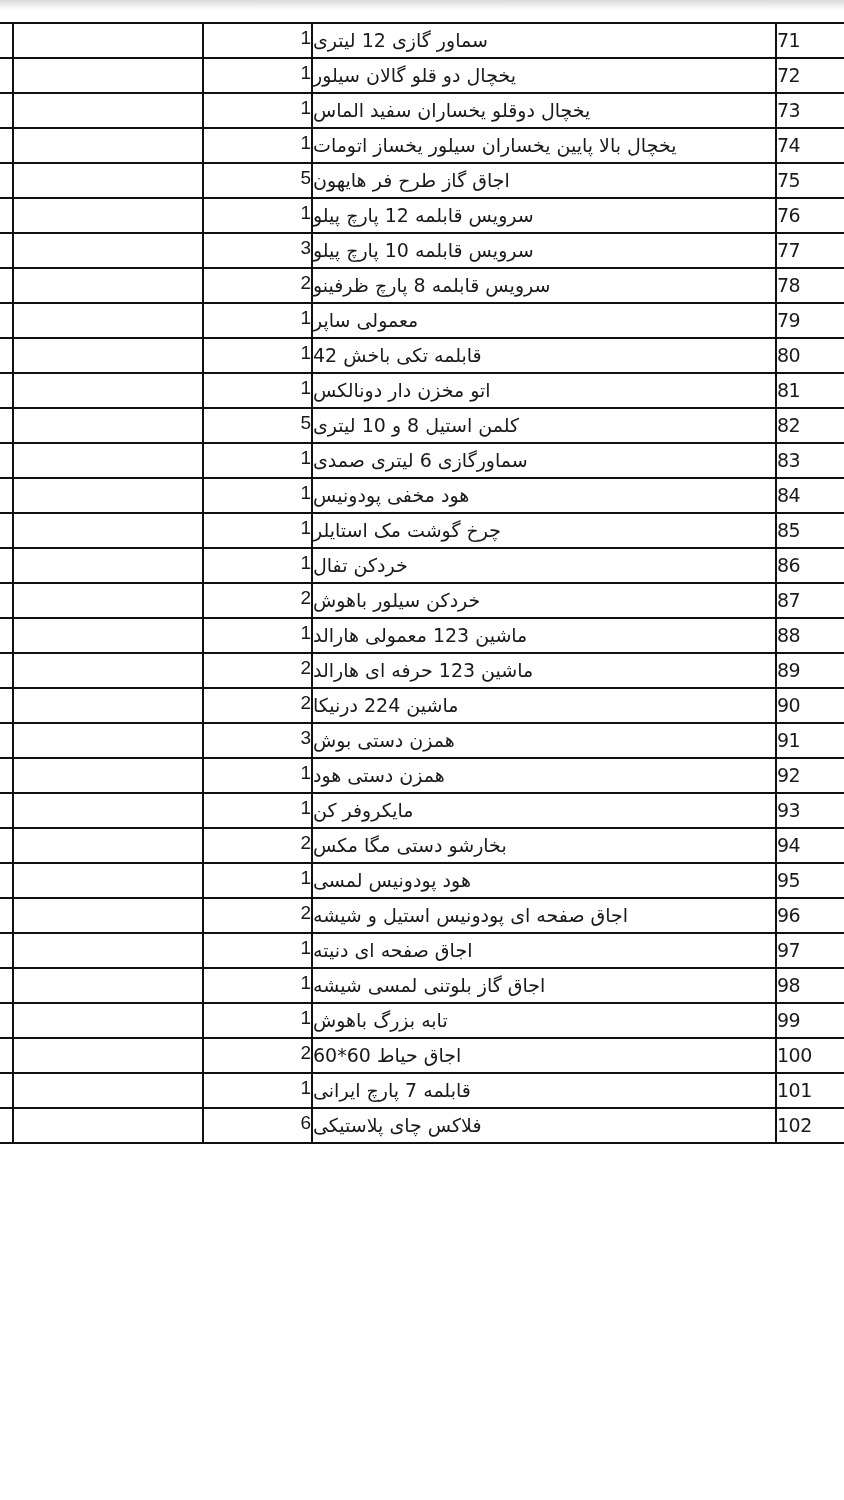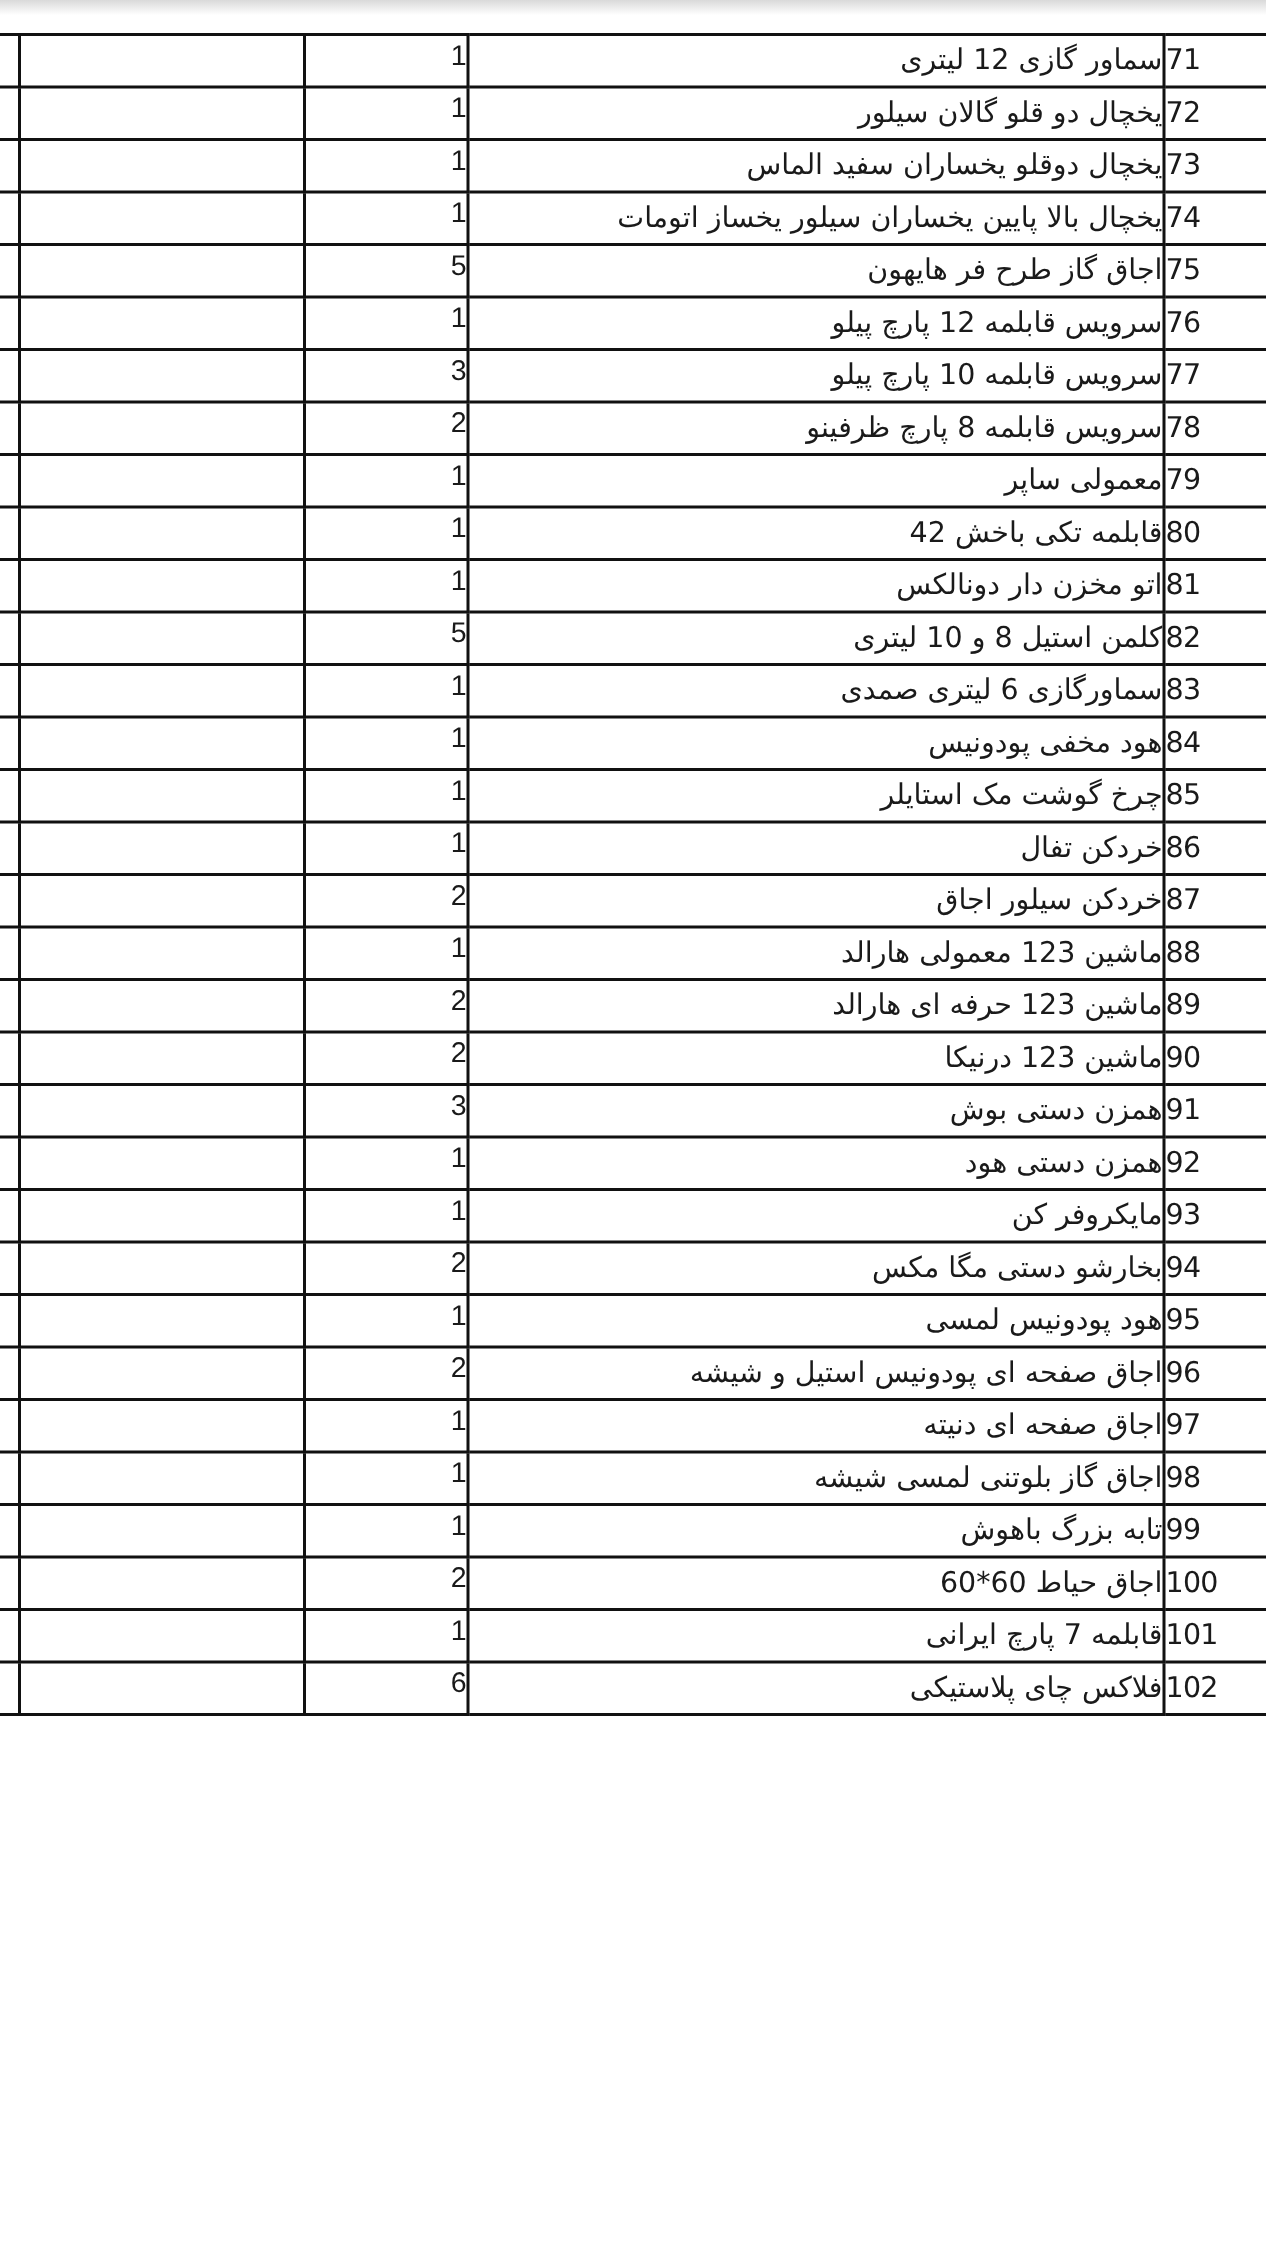--- a/index.html
+++ b/index.html
@@ -47,21 +47,21 @@
     text-align: right;
     padding-right: 4px;
     vertical-align: top;
     font-family: "Liberation Sans Narrow", "Liberation Sans", sans-serif;
     font-size: 20px;
     line-height: 28px;
   }
   td.c-name {
     width: 462px;
     direction: rtl;
-    text-align: right;
+    text-align: left;
     padding-right: 4px;
     vertical-align: middle;
     font-size: 19px;
     line-height: 33px;
   }
   td.c-num {
     width: 100px;
     text-align: left;
     padding-left: 36px;
     vertical-align: middle;
@@ -204,21 +204,21 @@
     <td class="c-blank"></td>
     <td class="c-qty">1</td>
     <td class="c-name">خردکن تفال</td>
     <td class="c-num">86</td>
   </tr>
 
   <tr>
     <td class="c-edge"></td>
     <td class="c-blank"></td>
     <td class="c-qty">2</td>
-    <td class="c-name">خردکن سیلور اجاق</td>
+    <td class="c-name">خردکن سیلور باهوش</td>
     <td class="c-num">87</td>
   </tr>
 
   <tr>
     <td class="c-edge"></td>
     <td class="c-blank"></td>
     <td class="c-qty">1</td>
     <td class="c-name">ماشین 123 معمولی هارالد</td>
     <td class="c-num">88</td>
   </tr>
@@ -228,21 +228,21 @@
     <td class="c-blank"></td>
     <td class="c-qty">2</td>
     <td class="c-name">ماشین 123 حرفه ای هارالد</td>
     <td class="c-num">89</td>
   </tr>
 
   <tr>
     <td class="c-edge"></td>
     <td class="c-blank"></td>
     <td class="c-qty">2</td>
-    <td class="c-name">ماشین 123 درنیکا</td>
+    <td class="c-name">ماشین 224 درنیکا</td>
     <td class="c-num">90</td>
   </tr>
 
   <tr>
     <td class="c-edge"></td>
     <td class="c-blank"></td>
     <td class="c-qty">3</td>
     <td class="c-name">همزن دستی بوش</td>
     <td class="c-num">91</td>
   </tr>

